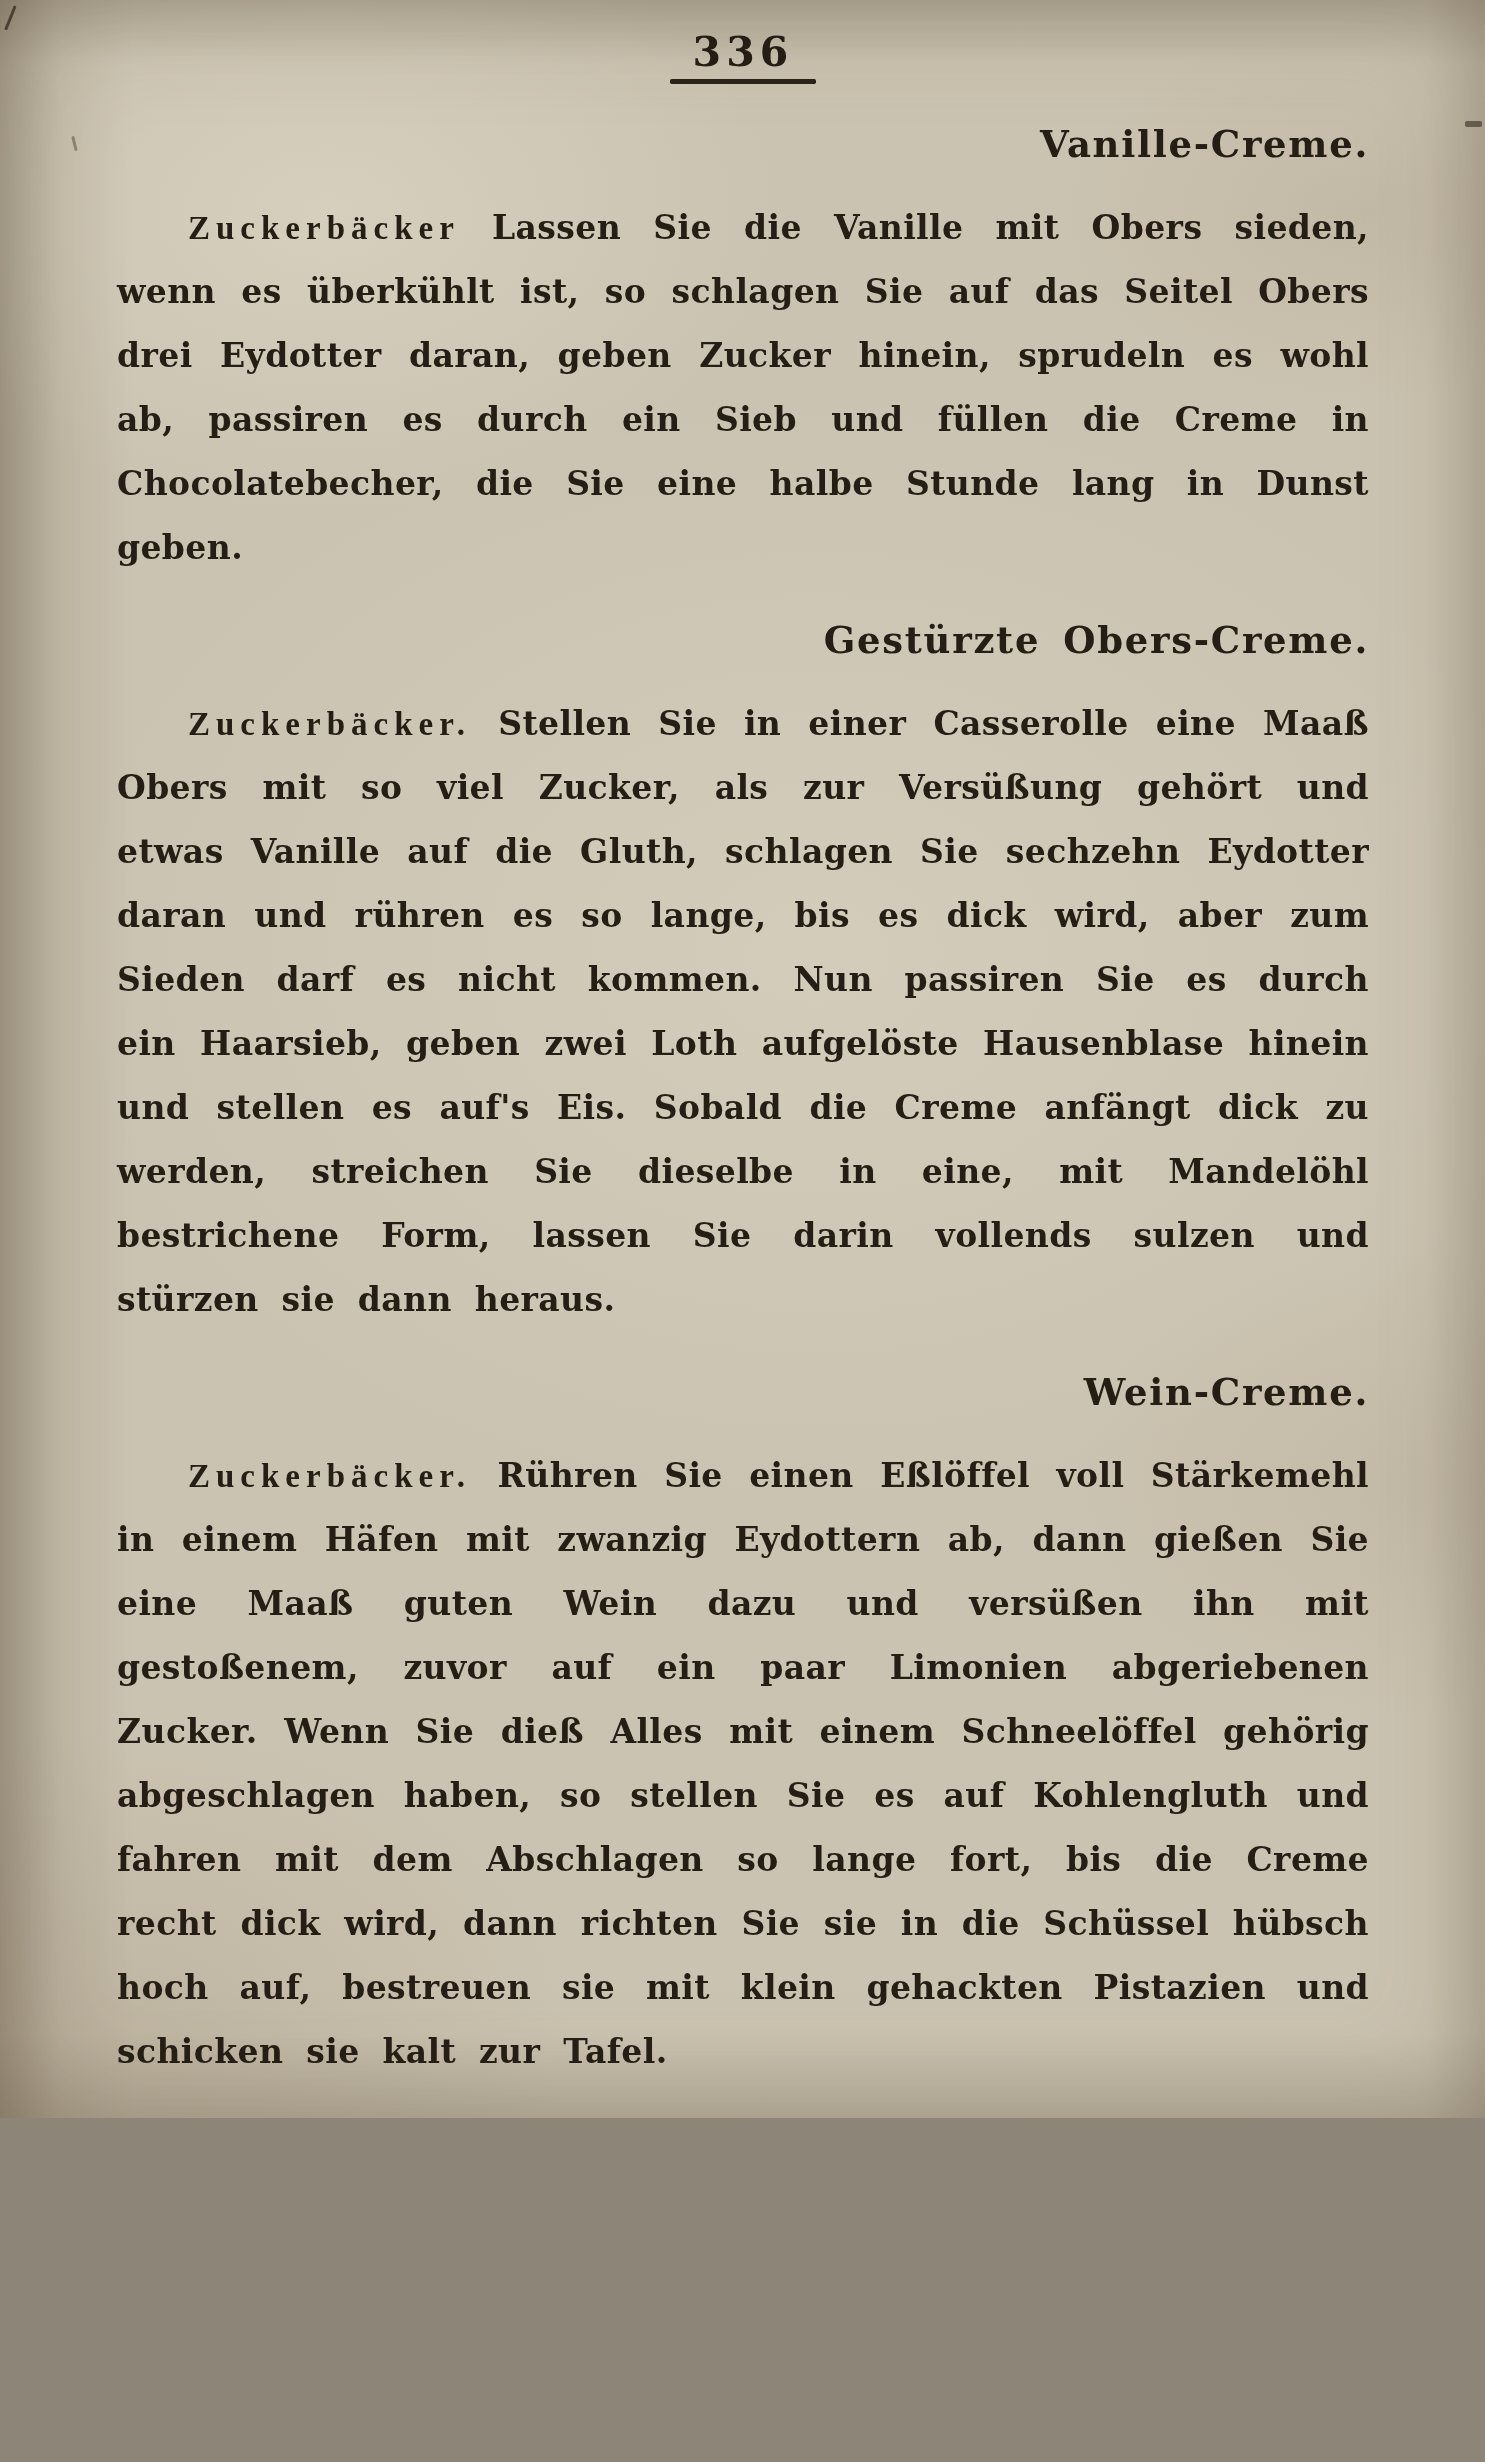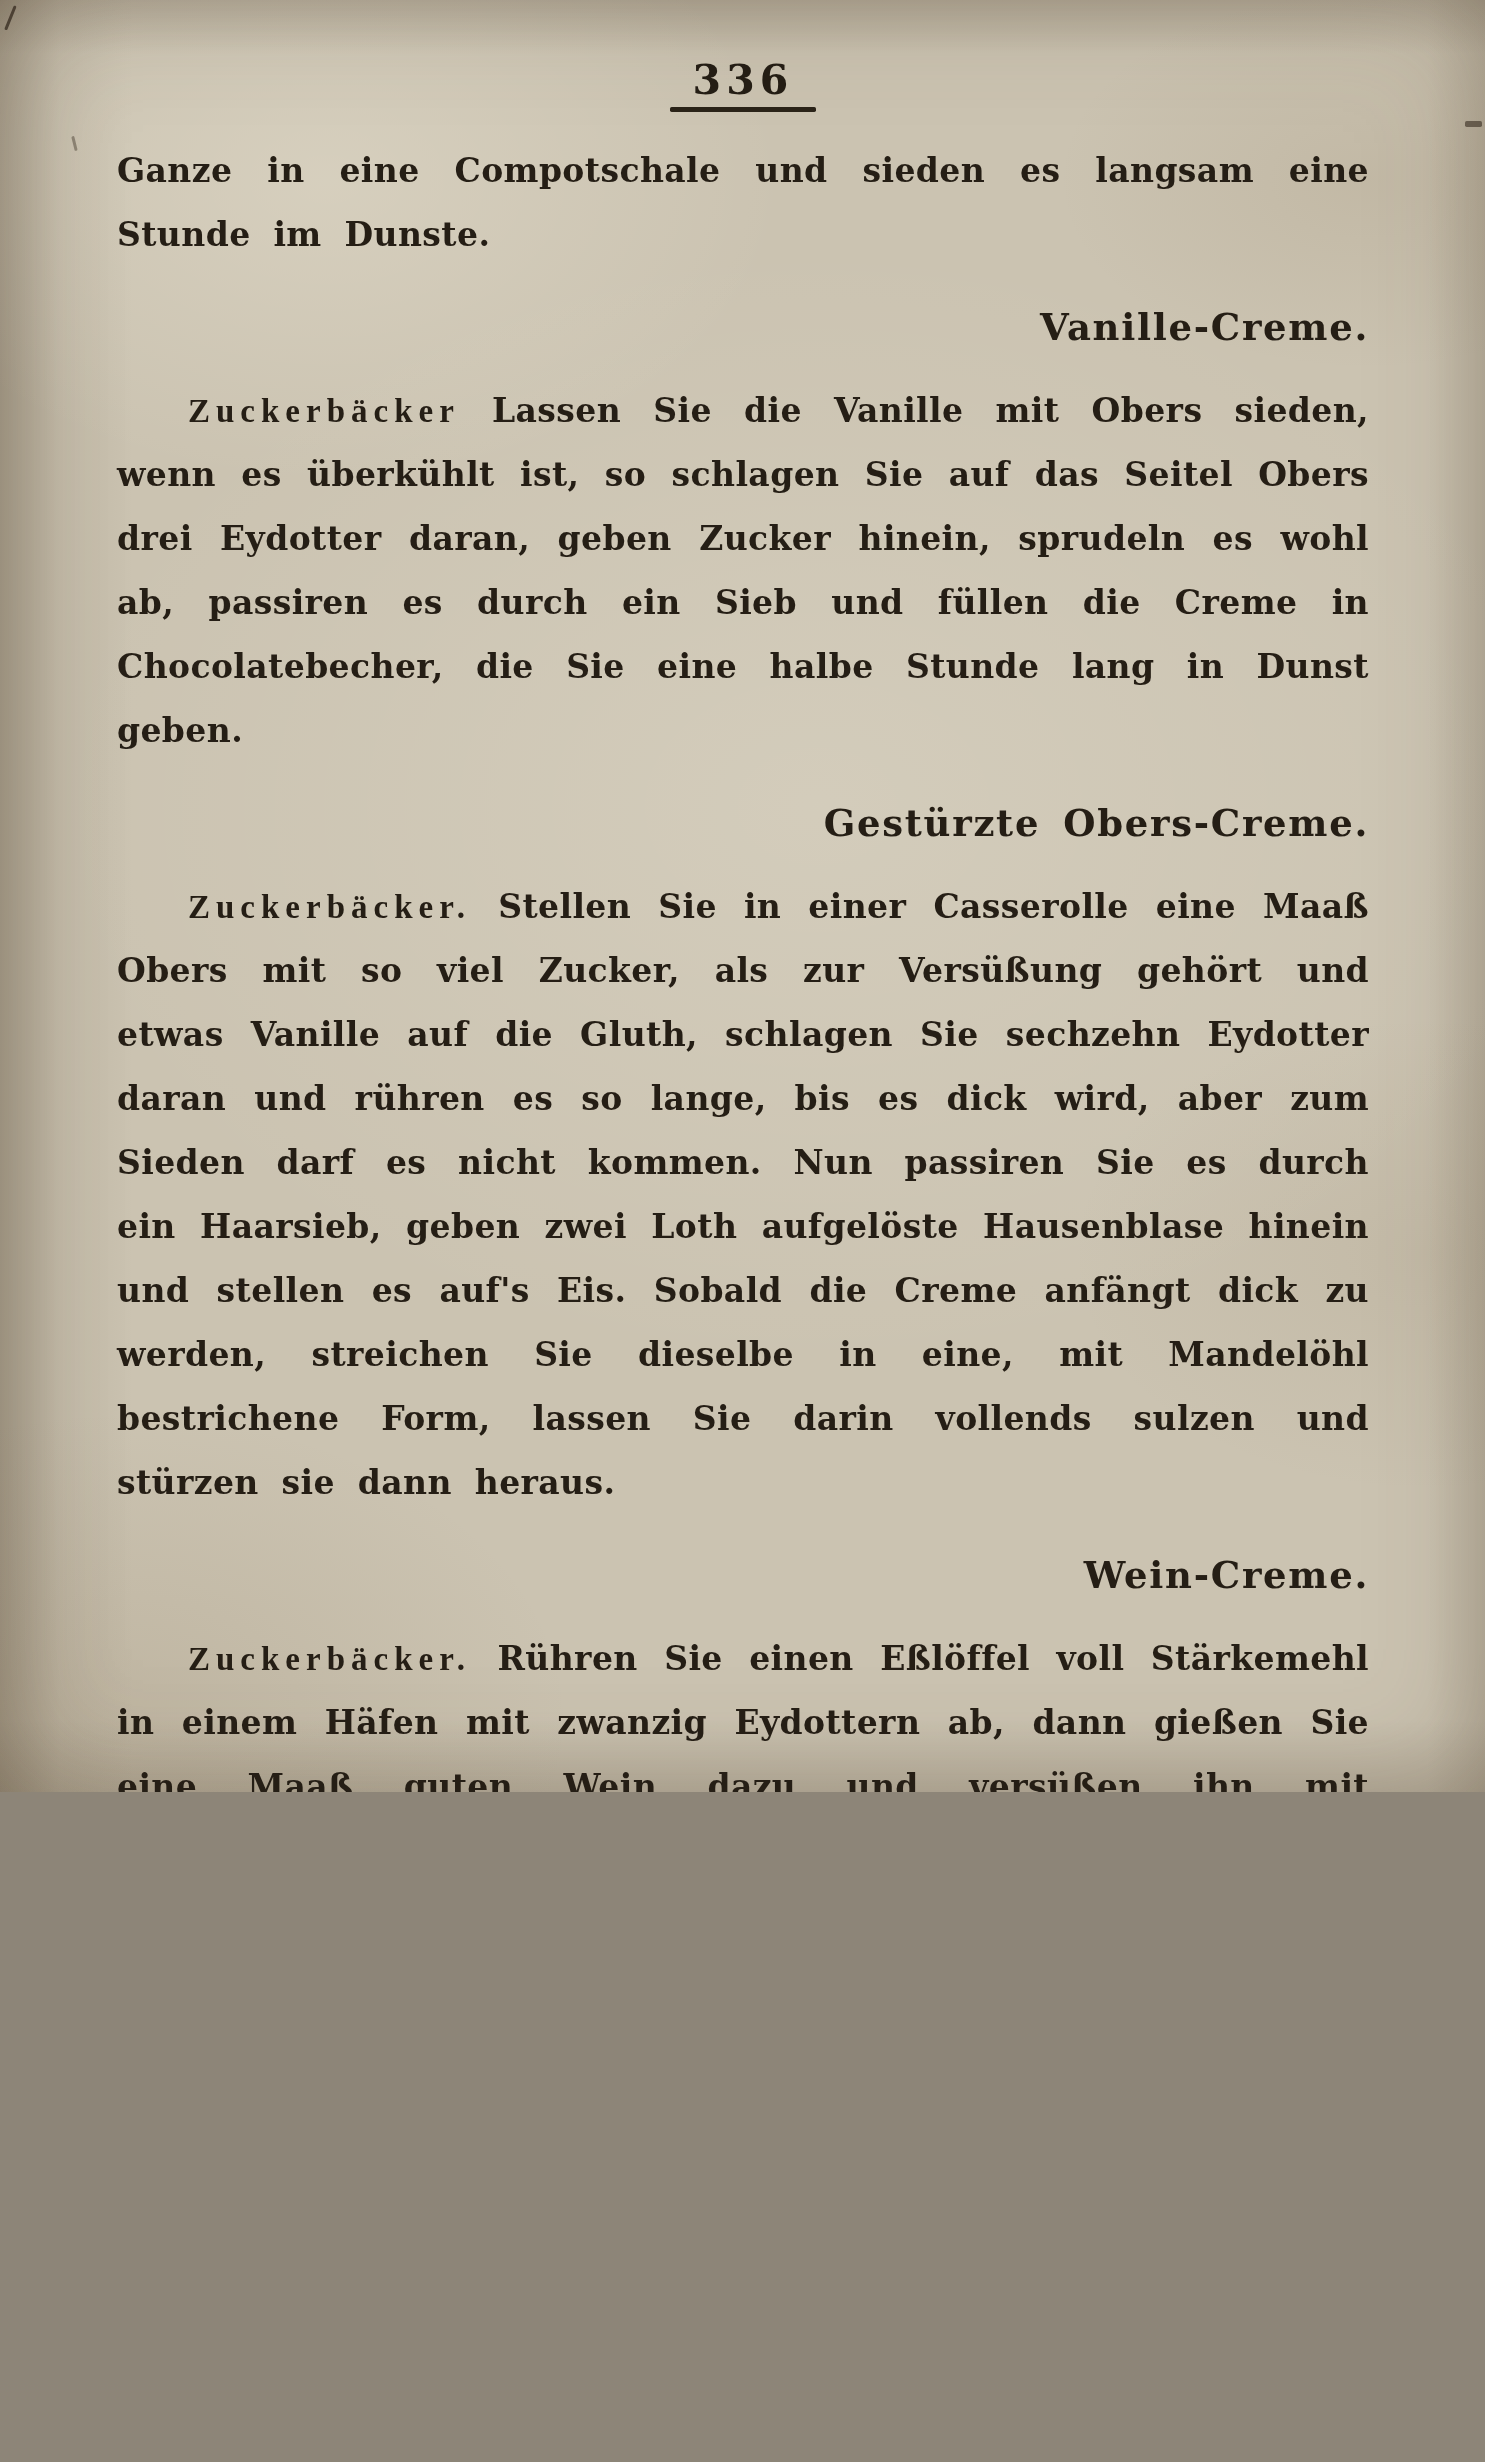--- a/index.html
+++ b/index.html
@@ -1,37 +1,37 @@
 <!DOCTYPE html>
 <html style="font-size:13.6px"><head>
 <meta charset="utf-8">
 <style>
   * { margin: 0; padding: 0; box-sizing: border-box; }
   html, body { background: #8d8578; }
   .page {
     position: relative;
     width: 1486px;
-    height: 1792px;
+    height: 2118px;
     margin: 0 auto;
     color: #251e15;
     font-family: "DejaVu Serif", "Liberation Serif", serif;
     font-weight: 700;
     background-color: #cbc3b1;
     background-image:
       radial-gradient(ellipse 766px 510px at 22% 10%, rgba(255,250,235,0.22), transparent 60%),
       radial-gradient(ellipse 1106px 808px at 55% 45%, rgba(255,252,240,0.16), transparent 70%),
       radial-gradient(ellipse 442px 272px at 92% 10%, rgba(130,110,80,0.12), transparent 70%),
       radial-gradient(ellipse 646px 442px at 8% 96%, rgba(120,100,70,0.14), transparent 70%),
       radial-gradient(ellipse 510px 340px at 96% 70%, rgba(125,105,75,0.10), transparent 70%),
       linear-gradient(90deg, rgba(85,70,50,0.30), rgba(85,70,50,0.08) 4%, transparent 9%),
       linear-gradient(180deg, rgba(95,80,60,0.22), transparent 3%),
       linear-gradient(270deg, rgba(95,80,60,0.14), transparent 4%),
       linear-gradient(0deg, rgba(95,80,60,0.16), transparent 4%);
     box-shadow: inset 0 0 119px rgba(80,65,45,0.28);
-    padding: 56px 117px 0 117px;
+    padding: 28px 117px 0 117px;
     overflow: hidden;
   }
   .page-header { text-align: center; }
   .page-number {
     font-size: 41px;
     letter-spacing: 5.1px;
     color: #241d14;
   }
   .page-number-rule {
     width: 146px;
@@ -71,21 +71,20 @@
 
 <div class="page">
 
   <header class="page-header">
     <div class="page-number">336</div>
     <div class="page-number-rule"></div>
   </header>
 
   <main class="page-body">
 
-    <p class="para"><span>Ganze in eine Compotschale und sieden es langsam eine Stunde im Dunste.</span></p>
 
     <h2 class="heading">Vanille-Creme.</h2>
 
     <p class="para indent"><span class="lead">Zuckerbäcker</span>
       <span>Lassen Sie die Vanille mit Obers sieden, wenn es überkühlt ist, so schlagen Sie auf das Seitel Obers drei Eydotter daran, geben Zucker hinein, sprudeln es wohl ab, passiren es durch ein Sieb und füllen die Creme in Chocolatebecher, die Sie eine halbe Stunde lang in Dunst geben.</span></p>
 
     <h2 class="heading">Gestürzte Obers-Creme.</h2>
 
     <p class="para indent"><span class="lead">Zuckerbäcker.</span>
       <span>Stellen Sie in einer Casserolle eine Maaß Obers mit so viel Zucker, als zur Versüßung gehört und etwas Vanille auf die Gluth, schlagen Sie sechzehn Eydotter daran und rühren es so lange, bis es dick wird, aber zum Sieden darf es nicht kommen. Nun passiren Sie es durch ein Haarsieb, geben zwei Loth aufgelöste Hausenblase hinein und stellen es auf's Eis. Sobald die Creme anfängt dick zu werden, streichen Sie dieselbe in eine, mit Mandelöhl bestrichene Form, lassen Sie darin vollends sulzen und stürzen sie dann heraus.</span></p>

